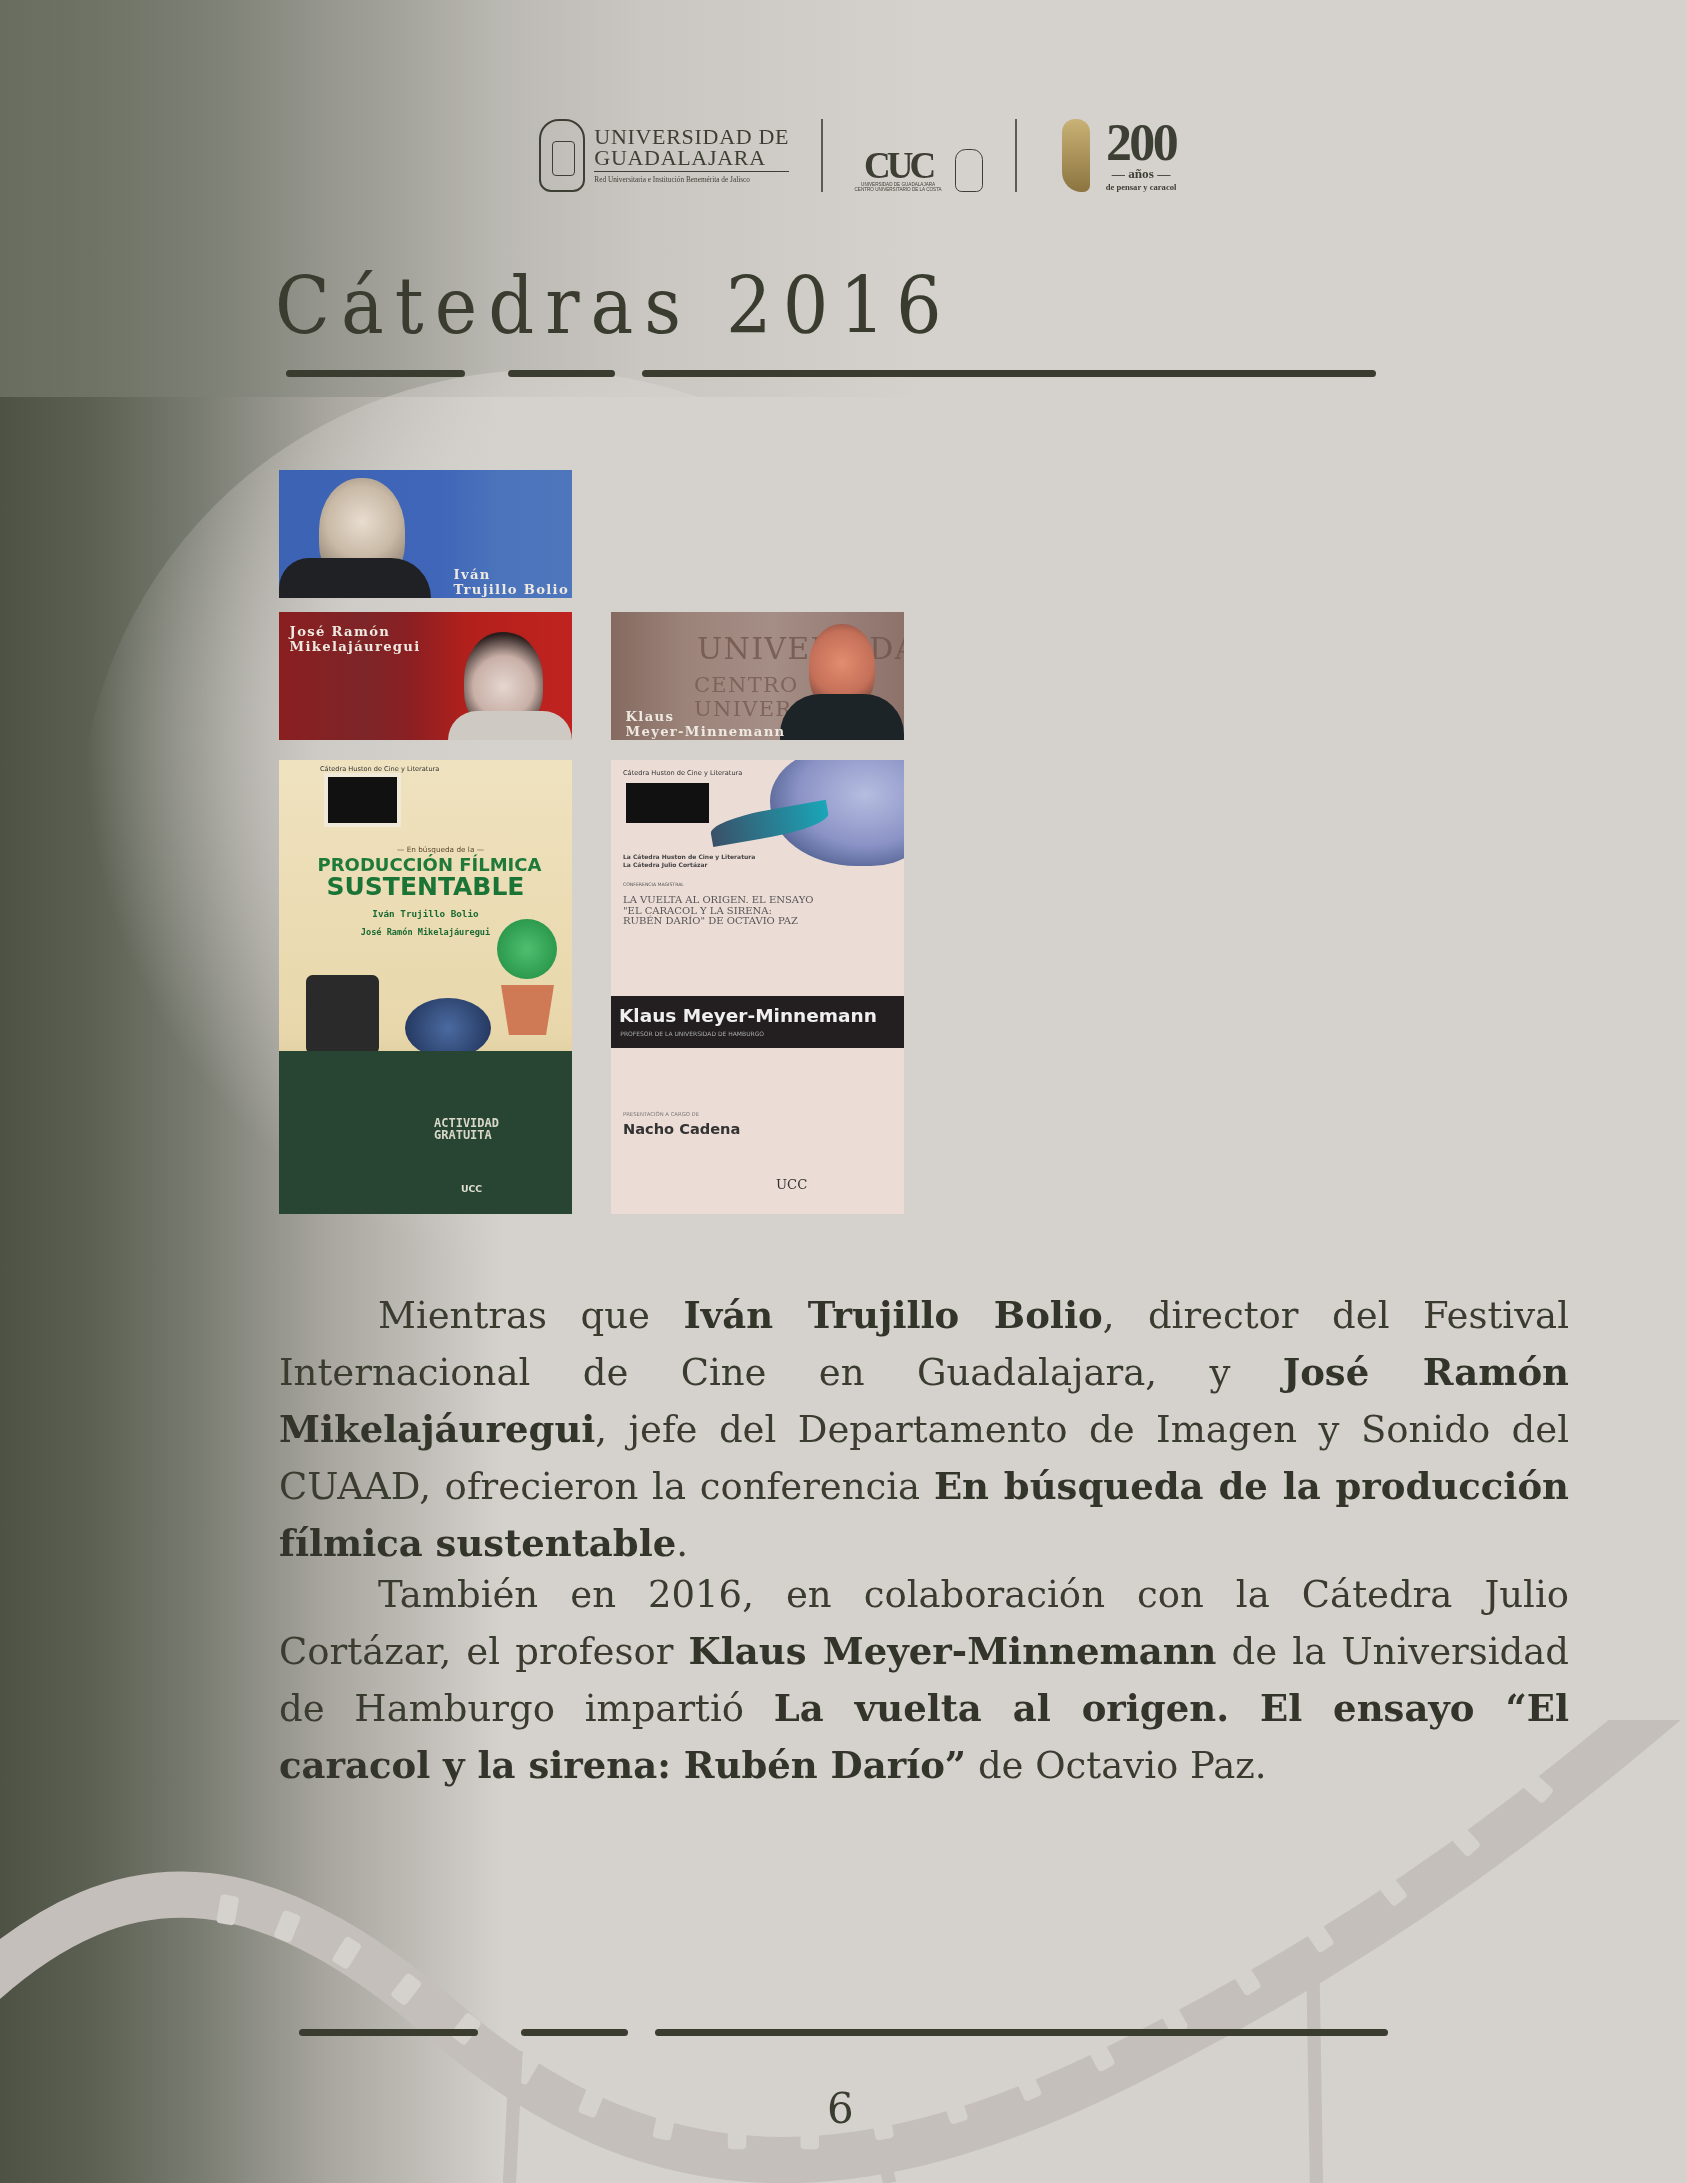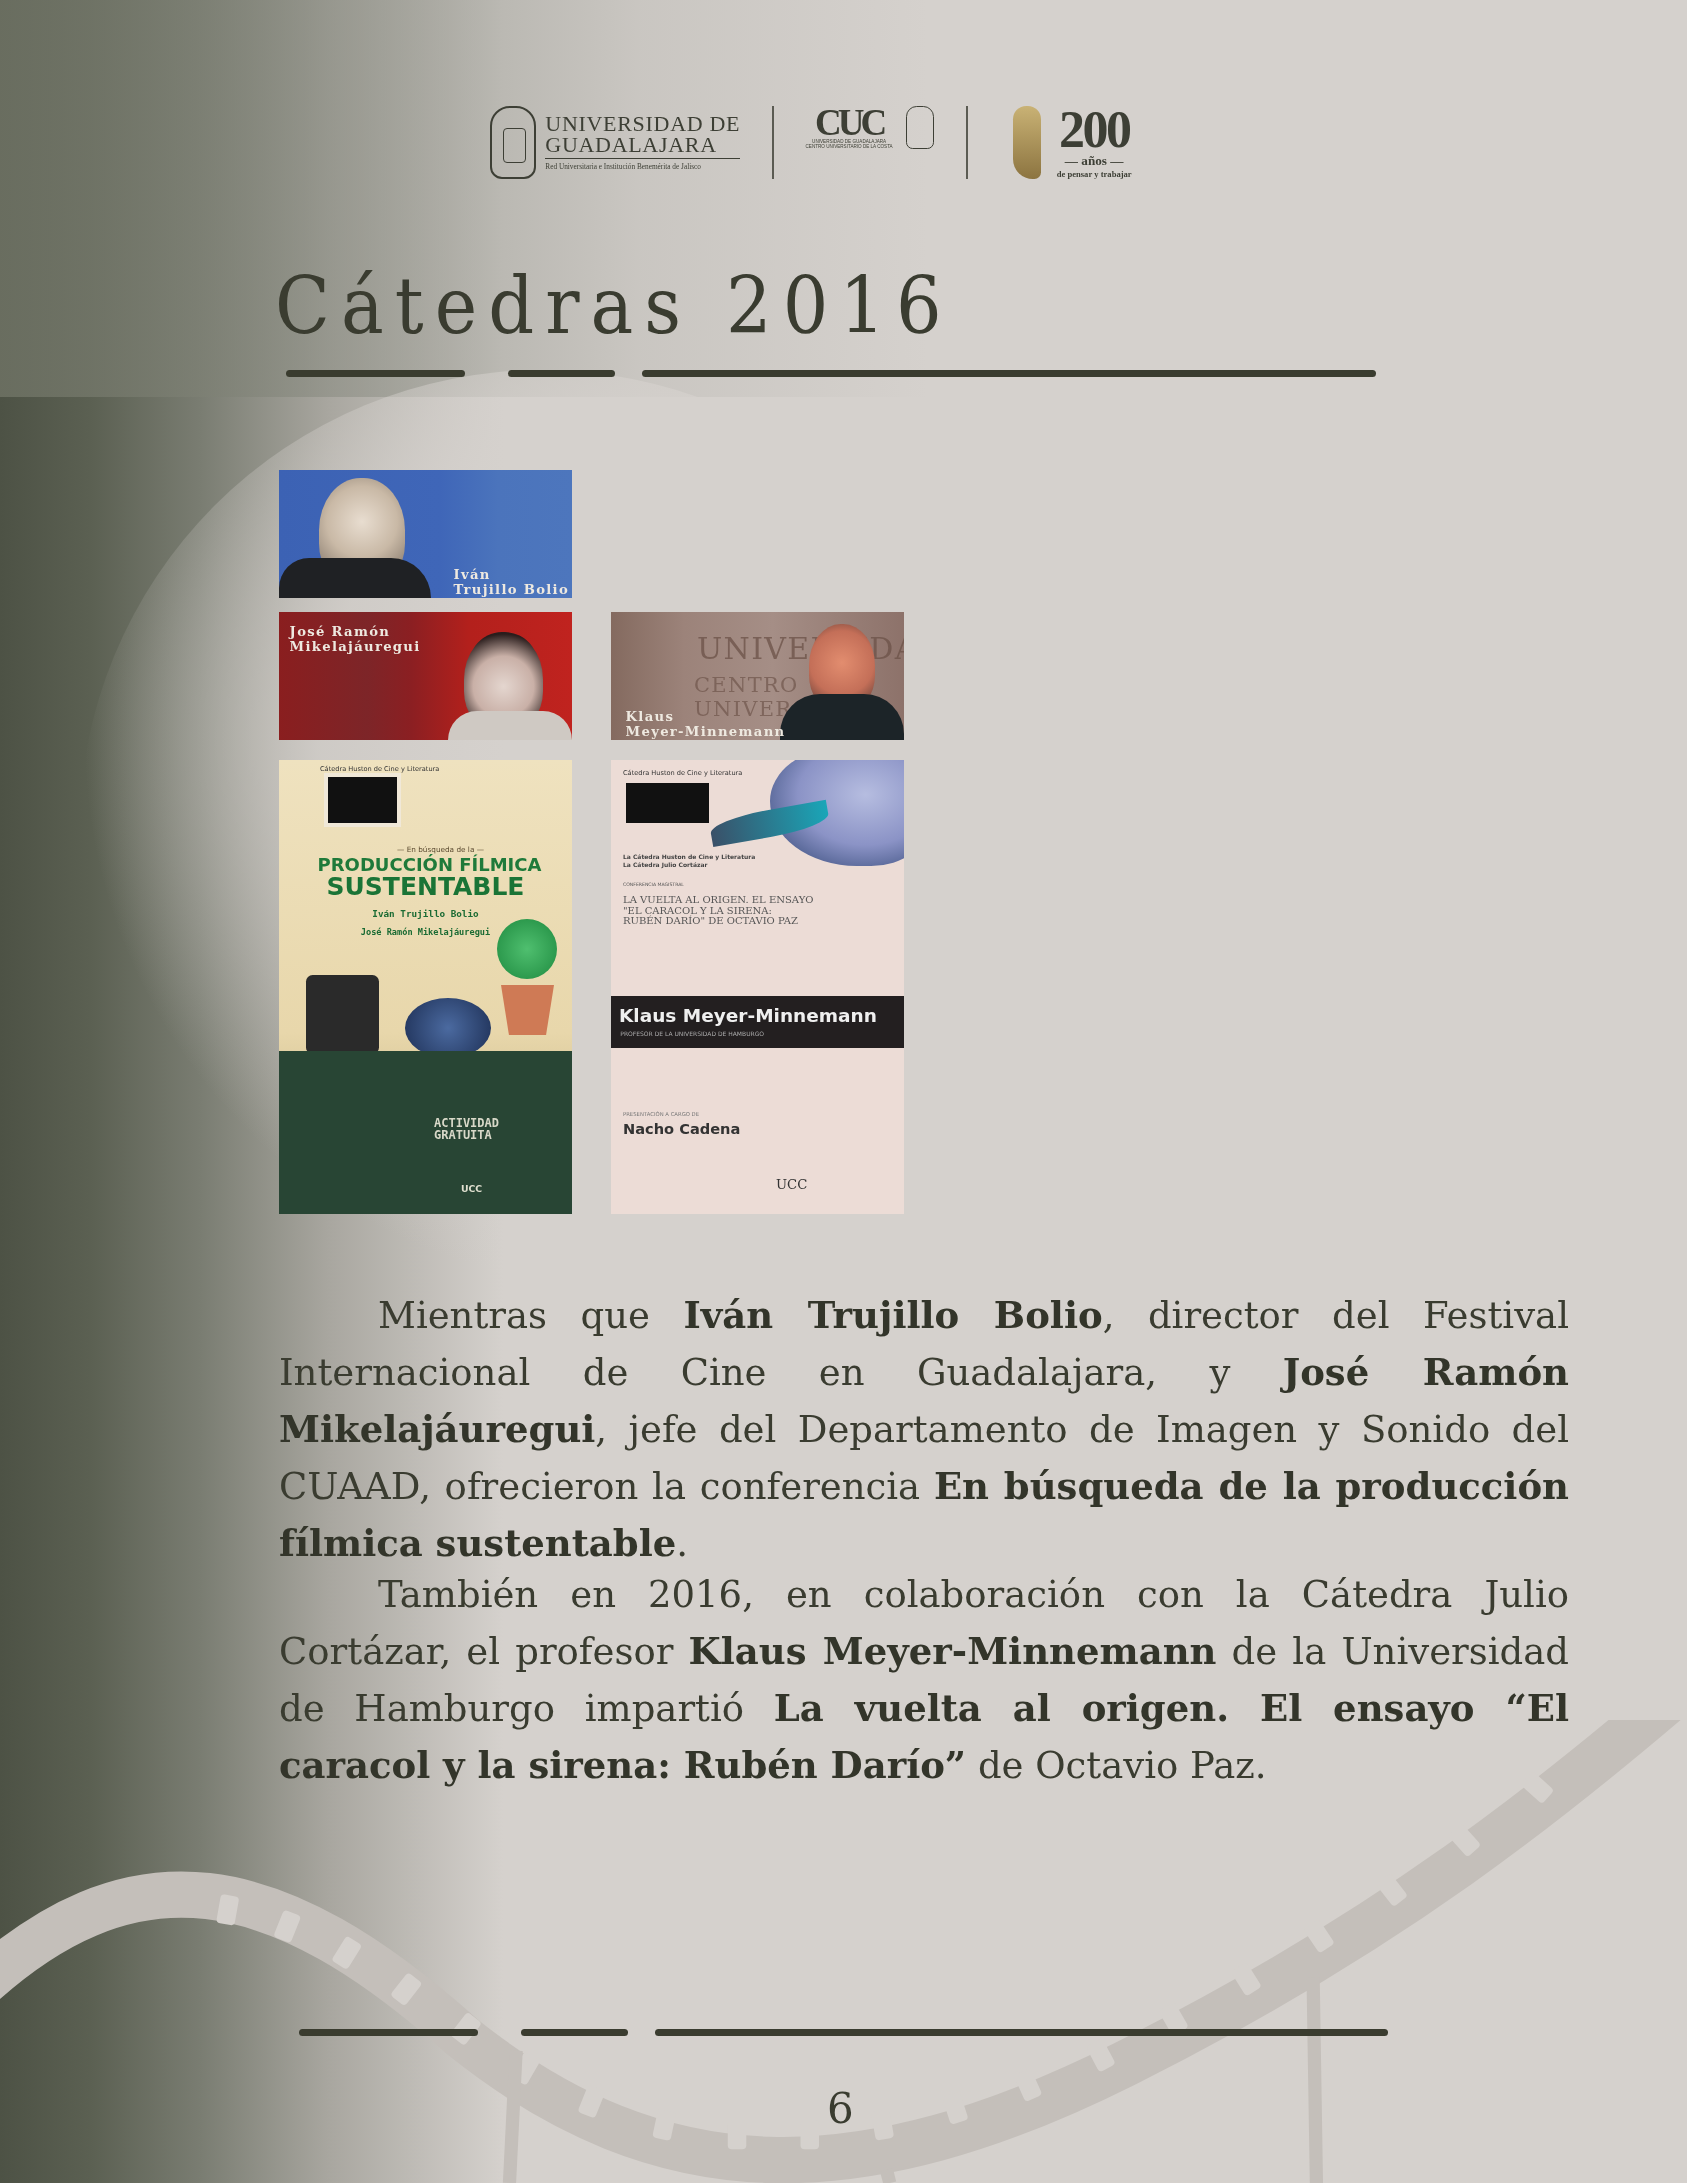--- a/index.html
+++ b/index.html
@@ -19,22 +19,22 @@
     background: linear-gradient(90deg, rgba(110,114,100,0.85) 0%, rgba(140,142,132,0.6) 20%, rgba(180,178,172,0.35) 38%, rgba(213,209,205,0) 55%);
   }
   .curve {
     position: absolute; left: 79px; top: 370px; width: 926px; height: 926px;
     border-radius: 50%;
     background: radial-gradient(circle at 60% 40%, rgba(213,209,205,0.95) 0%, rgba(213,209,205,0.85) 40%, rgba(213,209,205,0) 70%);
   }
   .filmstrip { position: absolute; left: 0; top: 1720px; width: 1687px; height: 463px; }
 
   .logos {
-    position: absolute; top: 106px; left: 490px; height: 86px;
-    display: flex; align-items: flex-start;
+    position: absolute; top: 106px; left: 539px; height: 86px;
+    display: flex; align-items: flex-end;
   }
   .logo-udg { display: flex; align-items: center; gap: 9.3px; }
   .crest {
     width: 46px; height: 73px; border: 2px solid #3d3f35; border-radius: 20px 20px 12px 12px;
     position: relative; box-sizing: border-box;
   }
   .crest::after { content: ""; position: absolute; left: 10.6px; top: 20px; width: 21px; height: 33px; border: 1.3px solid #3d3f35; border-radius: 4px; }
   .udg-text { display: flex; flex-direction: column; }
   .udg-name { font-family: "Liberation Serif", serif; font-size: 22px; line-height: 20.5px; color: #3d3f35; letter-spacing: 0.7px; }
   .udg-sub { font-family: "Liberation Serif", serif; font-size: 7.3px; color: #3d3f35; border-top: 0.7px solid #3d3f35; margin-top: 2.6px; padding-top: 2.6px; }
@@ -139,21 +139,21 @@
       <span class="cuc-small">CENTRO UNIVERSITARIO DE LA COSTA</span>
     </div>
     <div class="crest-small"></div>
   </div>
   <div class="vsep"></div>
   <div class="logo-100">
     <div class="lion"></div>
     <div class="hundred">
       <span class="hundred-num">200</span>
       <span class="anos">— años —</span>
-      <span class="anos-sub">de pensar y trabajar</span>
+      <span class="anos-sub">de pensar y caracol</span>
     </div>
   </div>
 </div>
 
 <h1 class="title">Cátedras 2016</h1>
 <div class="rule" style="left:286px; top:370px; width:179px;"></div>
 <div class="rule" style="left:508px; top:370px; width:107px;"></div>
 <div class="rule" style="left:642px; top:370px; width:734px;"></div>
 
 <div class="photo" style="left:279px; top:470px; width:293px; height:128px; background:linear-gradient(90deg,#3c62b4 0%,#3f66b8 55%,#4b74bc 75%,#4d76bd 100%);">

